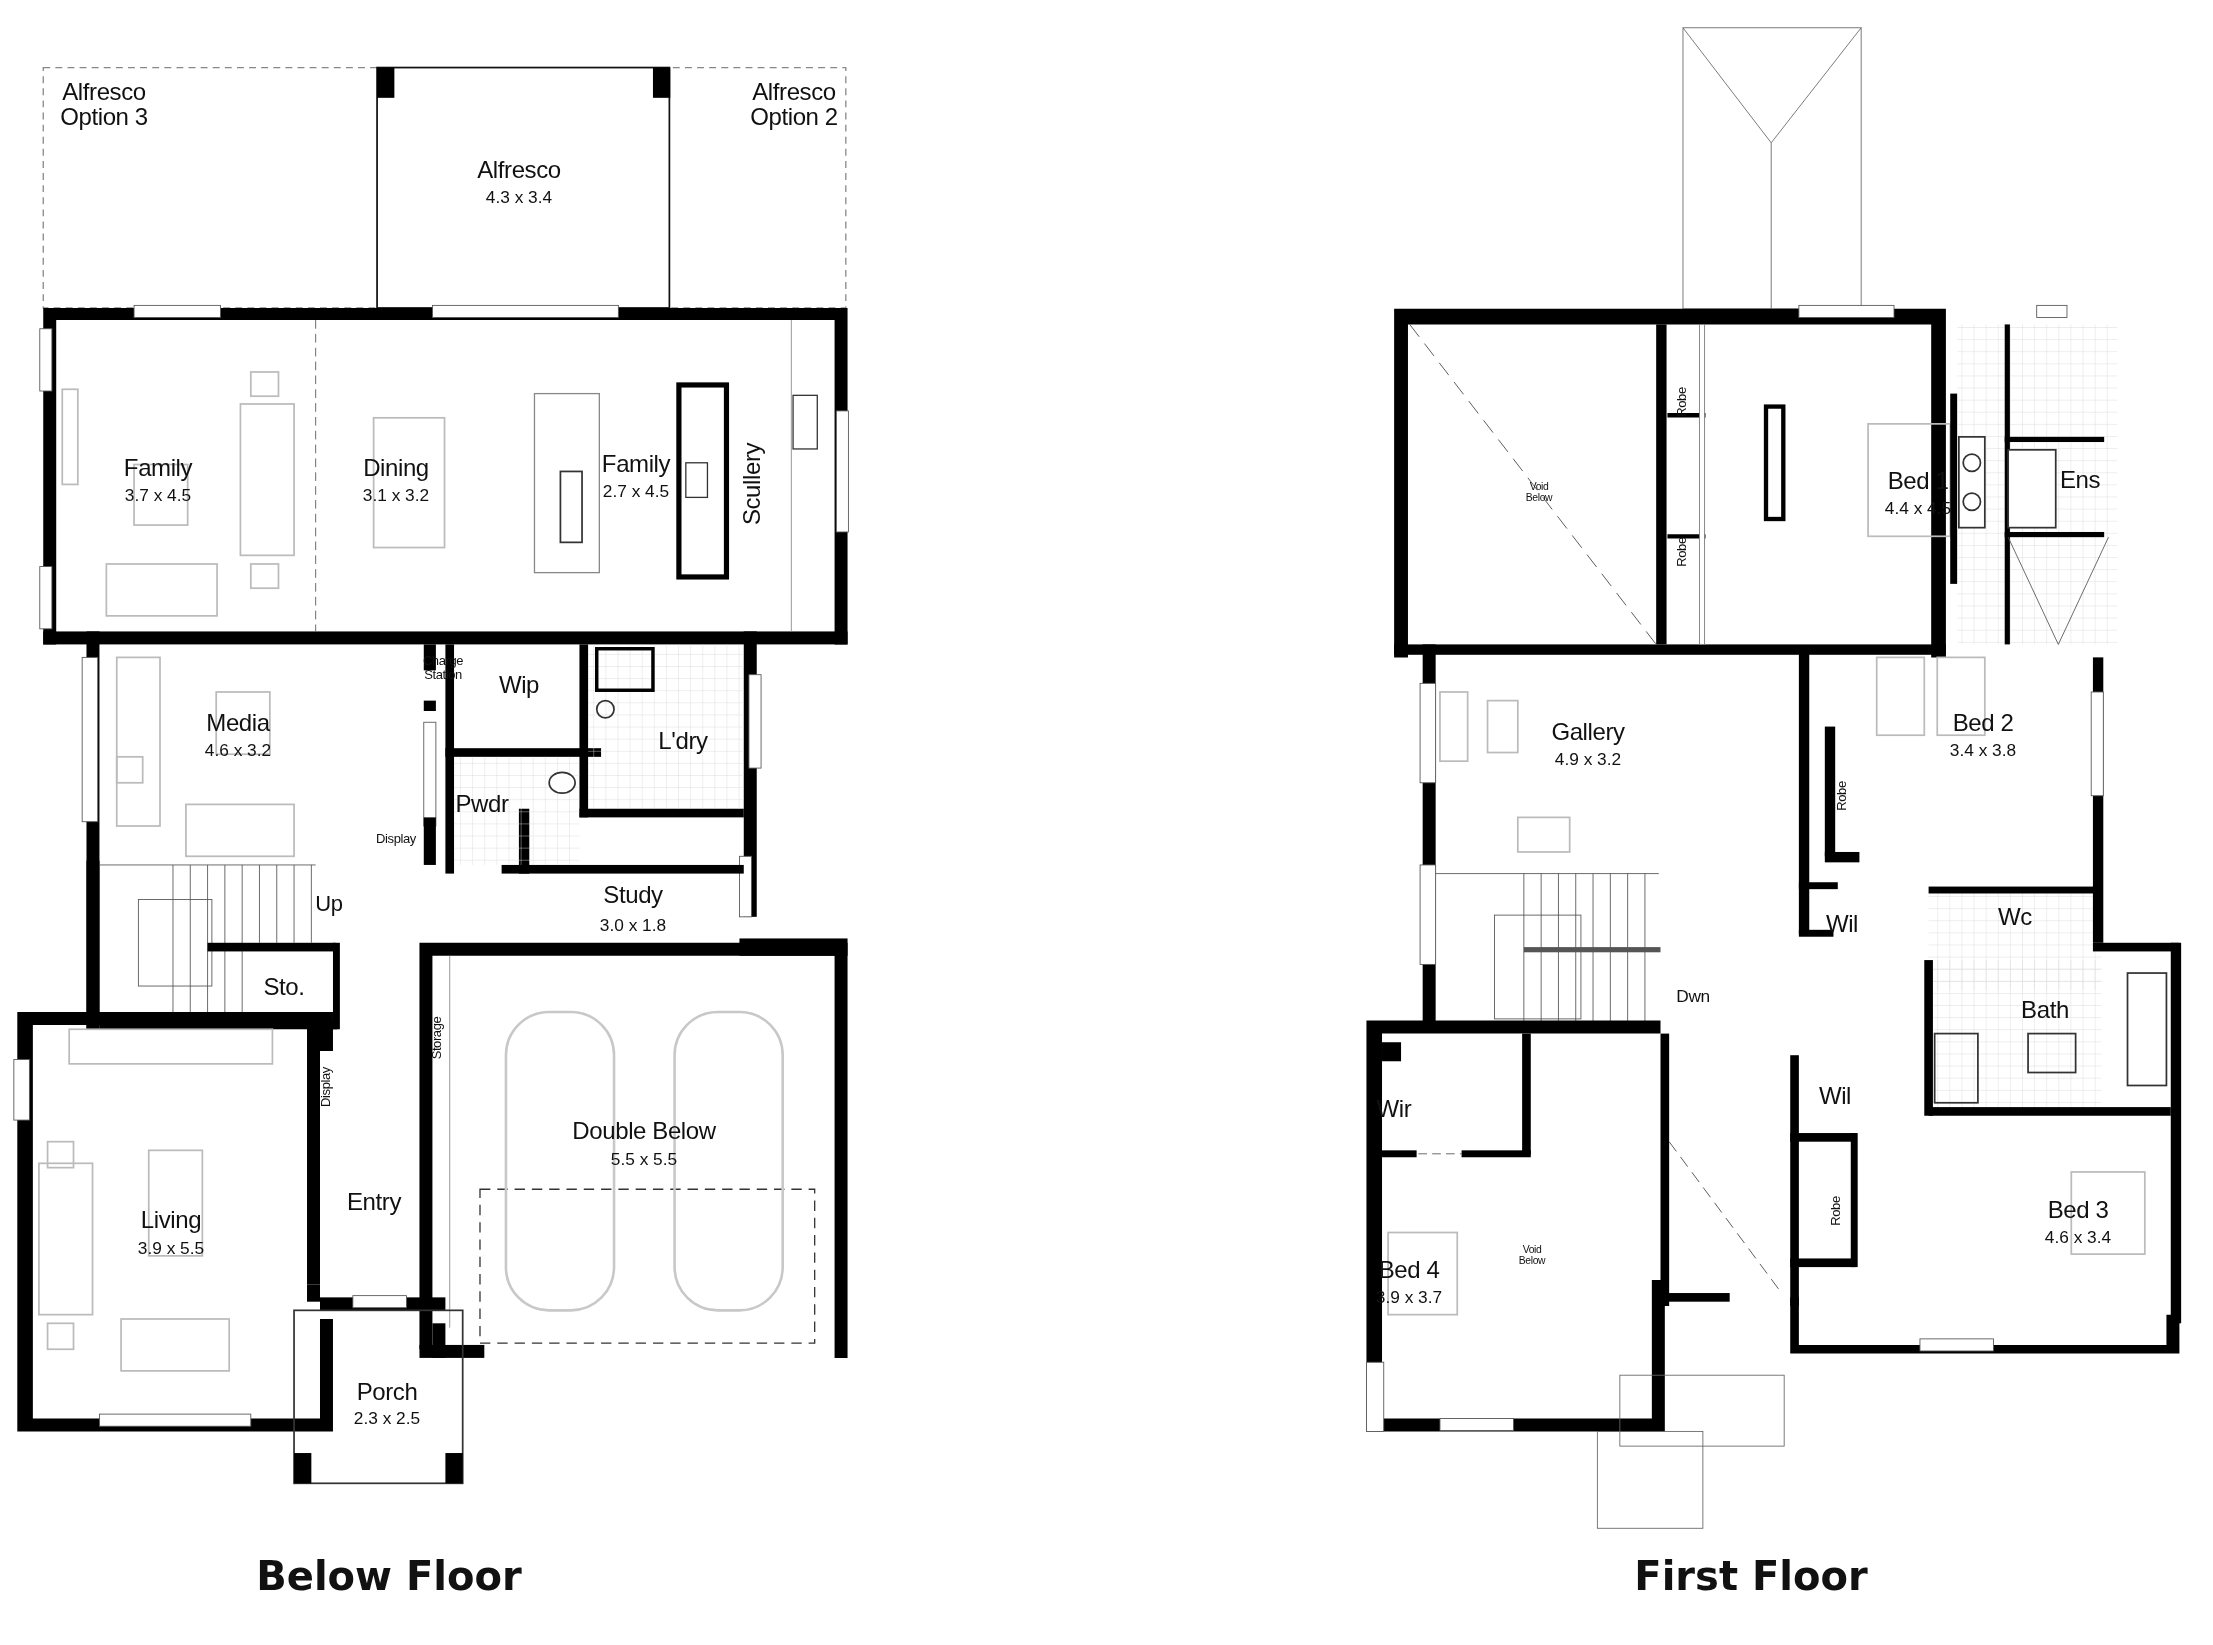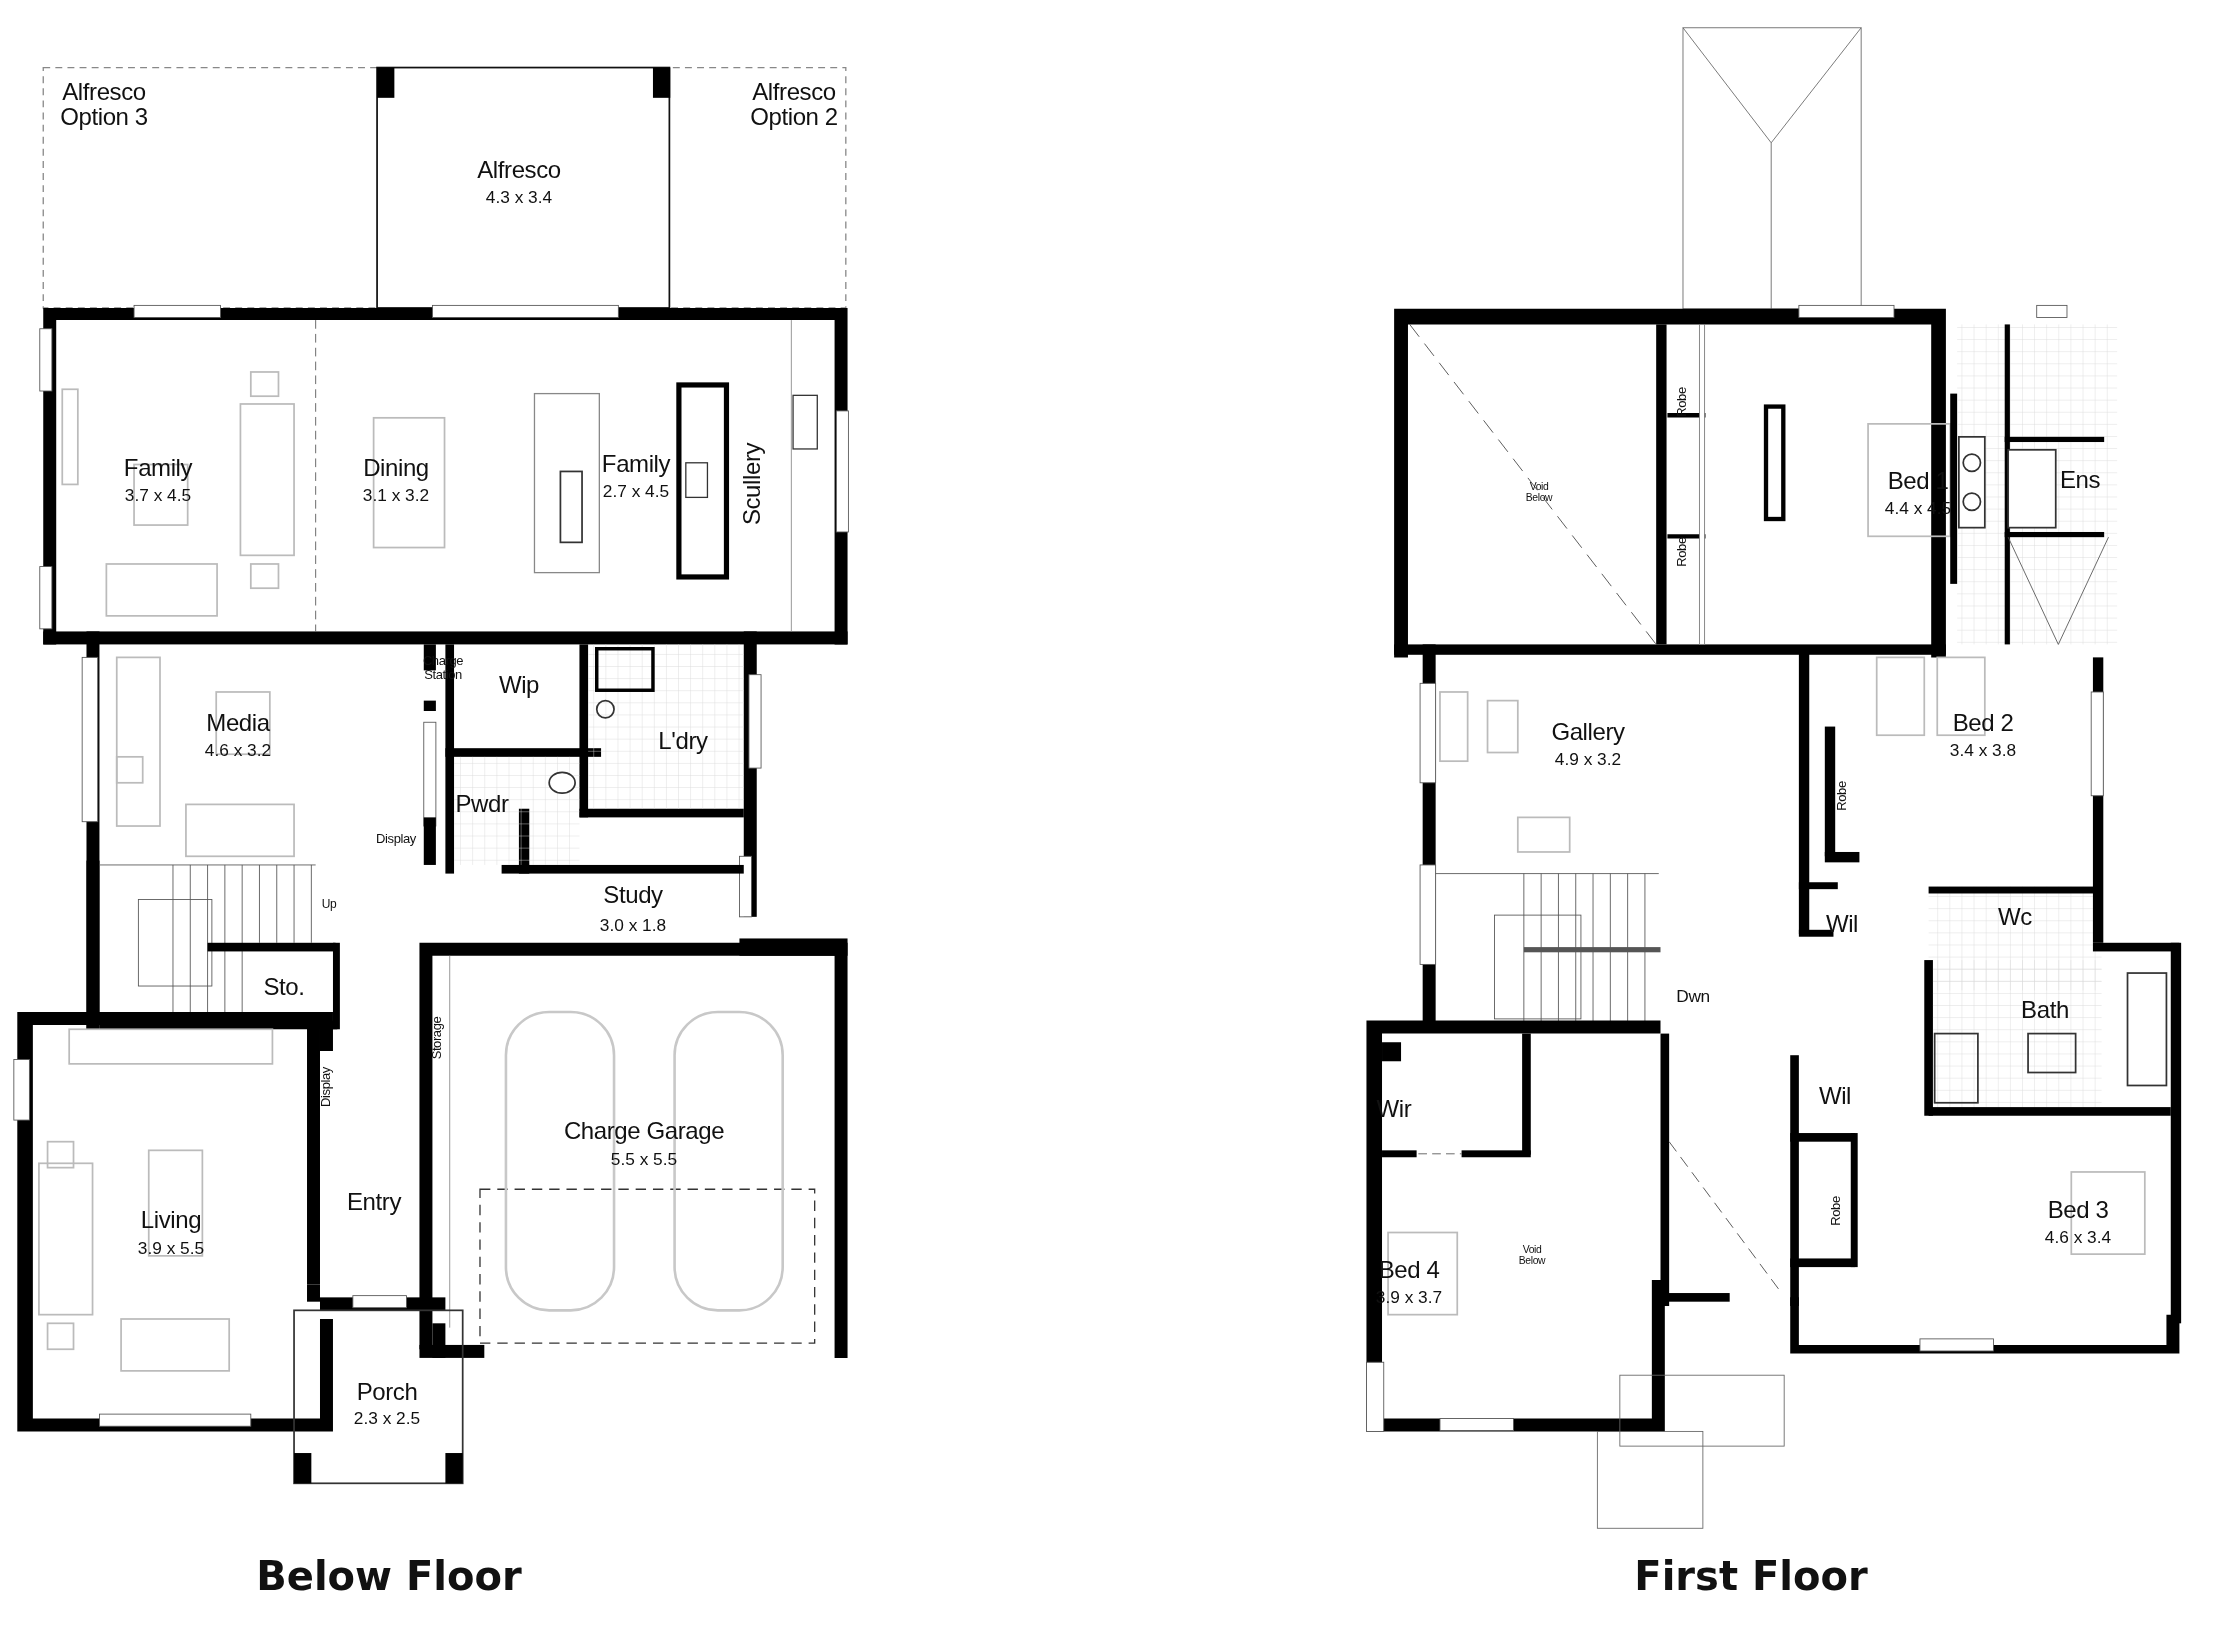--- a/index.html
+++ b/index.html
@@ -286,33 +286,33 @@
   <span class="name">L'dry</span>
 </div>
 <div class="lbl" style="left:482px; top:804px;">
   <span class="name">Pwdr</span>
 </div>
 <div class="lbl" style="left:633px; top:908px;">
   <span class="name">Study</span>
   <span class="dims" style="margin-top:8.6px;">3.0 x 1.8</span>
 </div>
 <div class="lbl small" style="left:329px; top:904px;">
-  <span class="name" style="font-size:12px;">Up</span>
+  <span class="name" style="font-size:22px;">Up</span>
 </div>
 <div class="lbl" style="left:284px; top:987px;">
   <span class="name">Sto.</span>
 </div>
 <div class="lbl small vert" style="left:437px; top:1038px;">
   <span class="name">Storage</span>
 </div>
 <div class="lbl small vert" style="left:326px; top:1087px;">
   <span class="name">Display</span>
 </div>
 <div class="lbl" style="left:644px; top:1143px;">
-  <span class="name">Charge Garage</span>
+  <span class="name">Double Below</span>
   <span class="dims" style="margin-top:7px;">5.5 x 5.5</span>
 </div>
 <div class="lbl" style="left:374px; top:1202px;">
   <span class="name">Entry</span>
 </div>
 <div class="lbl" style="left:171px; top:1232px;">
   <span class="name">Living</span>
   <span class="dims" style="margin-top:7px;">3.9 x 5.5</span>
 </div>
 <div class="lbl" style="left:387px; top:1403px;">

